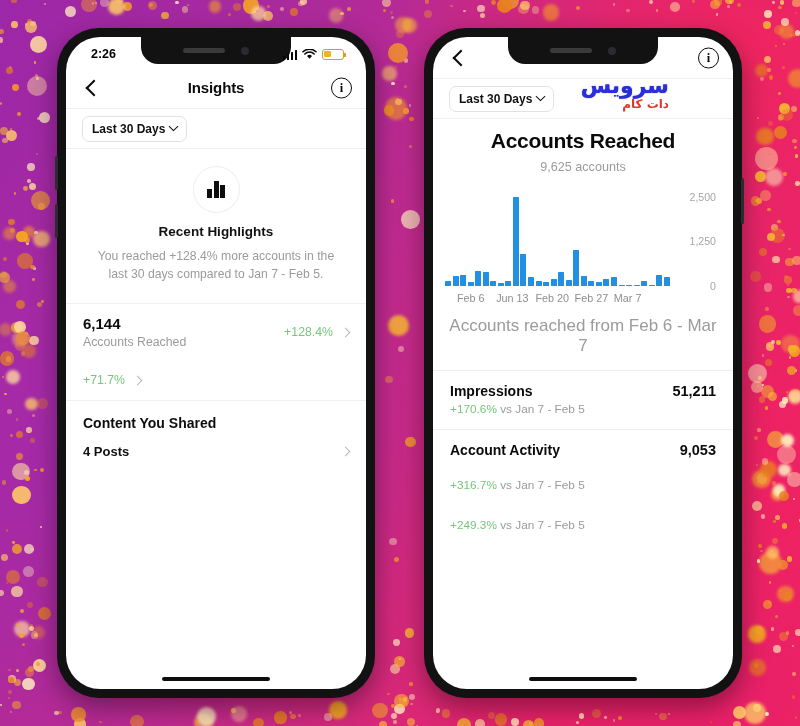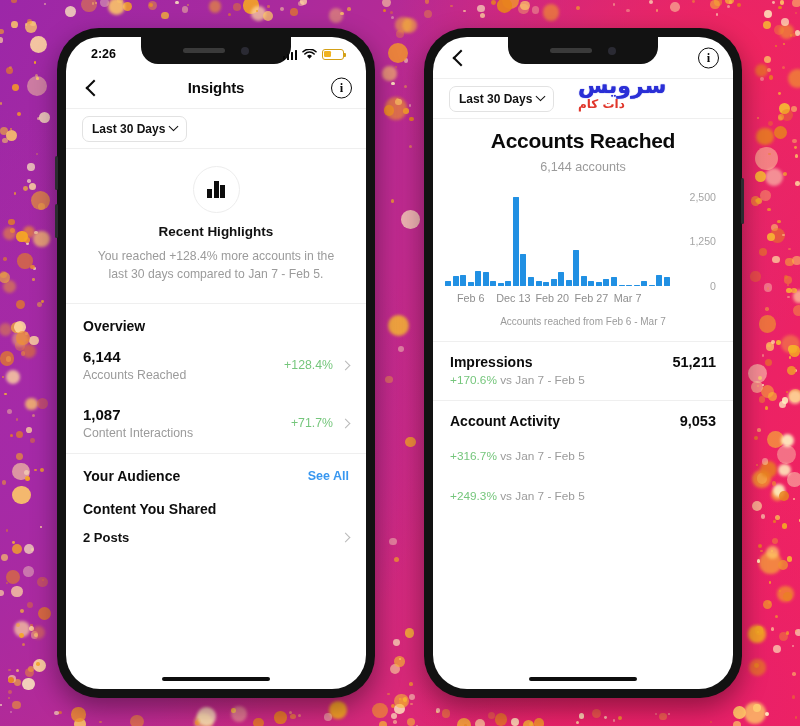--- a/index.html
+++ b/index.html
@@ -113,22 +113,22 @@
     display: inline-flex; align-items: center; gap: 5px;
     border: 1px solid #e2e2e2; border-radius: 7px;
     padding: 5px 9px; background: #fff;
     font-size: 12px; font-weight: bold; color: #111; cursor: pointer;
   }
   .chev-d { width: 7px; height: 7px; border-right: 1.7px solid #111; border-bottom: 1.7px solid #111;
             transform: rotate(45deg) translate(-1.5px,-1.5px); }
 
   
   .watermark {
-    position: absolute; left: 145px; top: -4px;
-    width: 120px; text-align: left; pointer-events: none; line-height: 1;
+    position: absolute; left: 116px; top: -4px;
+    width: 120px; text-align: right; pointer-events: none; line-height: 1;
   }
   .wm-top {
     font-family: "DejaVu Sans", sans-serif; direction: rtl;
     font-size: 22px; font-weight: bold; color: #2a2fd6;
     text-shadow: 0 0 1px #2a2fd6;
   }
   .wm-bot {
     font-family: "DejaVu Sans", sans-serif; direction: rtl;
     font-size: 12px; font-weight: bold; color: #e0362b; margin-top: 1px;
   }
@@ -201,21 +201,21 @@
     font-size: 10.6px; color: #a6a6a6;
   }
   .ylabels span { position: absolute; right: 0; transform: translateY(-50%); white-space: nowrap; }
 
   .xlabels {
     display: flex; margin: 6px 63px 0 12px;
     font-size: 10.8px; color: #8e8e8e;
   }
   .xlabels span { flex: 1 1 0; text-align: left; }
   .chart-caption {
-    text-align: center; font-size: 10px; color: #9b9b9b;
+    text-align: center; font-size: 17px; color: #9b9b9b;
     padding: 12px 16px 14px;
   }
 
   .metricrow { padding: 12px 17px 13px; }
   .metric-top { display:flex; align-items:baseline; justify-content:space-between; }
   .metric-name { font-size: 14px; font-weight: bold; color: #0b0b0b; }
   .metric-name.sub { font-weight: normal; font-size: 13px; }
   .metric-val  { font-size: 14.5px; font-weight: bold; color: #0b0b0b; }
   .metric-val.sub { font-weight: normal; font-size: 13.5px; }
   .metric-delta { font-size: 11.8px; color: #75c67c; margin-top: 3px; }
@@ -707,54 +707,43 @@
         <div class="hl-bars">
           <span></span>
             <span></span>
             <span></span>
         </div>
       </div>
       <div class="hl-title">Recent Highlights</div>
       <div class="hl-desc">You reached +128.4% more accounts in the last 30 days compared to Jan 7 - Feb 5.</div>
     </div>
 
-    <div class="sec-head">
-      <span>Overview</span>
-    </div>
     <div class="statrow">
       <div>
         <div class="stat-num">6,144</div>
         <div class="stat-label">Accounts Reached</div>
       </div>
       <div class="stat-right">
         <span class="pct">+128.4%</span>
         <span class="chev-r"></span>
       </div>
     </div>
     <div class="statrow bordered">
-      <div>
-        <div class="stat-num">1,087</div>
-        <div class="stat-label">Content Interactions</div>
-      </div>
       <div class="stat-right">
         <span class="pct">+71.7%</span>
         <span class="chev-r"></span>
       </div>
     </div>
 
-    <div class="sec-head">
-      <span>Your Audience</span>
-      <span class="see-all">See All</span>
-    </div>
 
     <div class="sec-head">
       <span>Content You Shared</span>
     </div>
     <div class="plainrow">
-      <span class="plain-label">2 Posts</span>
+      <span class="plain-label">4 Posts</span>
       <span class="chev-r"></span>
     </div>
 
     <div class="home-ind"></div>
   </div>
 </div>
 
 <div class="phone" id="phone-right">
   <div class="btn-side" style="right:-2px; top:150px; width:3px; height:46px;"></div>
 
@@ -777,21 +766,21 @@
         <span class="chev-d"></span>
       </div>
       <div class="watermark">
         <div class="wm-top">سرویس</div>
         <div class="wm-bot">دات کام</div>
       </div>
     </div>
 
     <div class="reach-head">
       <div class="reach-title">Accounts Reached</div>
-      <div class="reach-sub">6,144 accounts</div>
+      <div class="reach-sub">9,625 accounts</div>
     </div>
 
     <div class="chart-area">
       <div class="chart-box">
         <div class="plot" id="plot">
             <div class="bar" title="Feb 6: 130" style="height: 4.72727%;"></div>
             <div class="bar" title="Feb 7: 290" style="height: 10.5455%;"></div>
             <div class="bar" title="Feb 8: 300" style="height: 10.9091%;"></div>
             <div class="bar" title="Feb 9: 115" style="height: 4.18182%;"></div>
             <div class="bar" title="Feb 10: 430" style="height: 15.6364%;"></div>
@@ -822,21 +811,21 @@
             <div class="bar" title="Mar 7: 260" style="height: 9.45455%;"></div>
           </div>
         <div class="ylabels" id="ylabels">
             <span style="top: 9.09091%;">2,500</span>
             <span style="top: 54.5455%;">1,250</span>
             <span style="top: 100%;">0</span>
           </div>
       </div>
       <div class="xlabels" id="xlabels">
           <span>Feb 6</span>
-          <span>Dec 13</span>
+          <span>Jun 13</span>
           <span>Feb 20</span>
           <span>Feb 27</span>
           <span>Mar 7</span>
         </div>
     </div>
     <div class="chart-caption">Accounts reached from Feb 6 - Mar 7</div>
     <div class="divider"></div>
 
     <div class="metricrow">
       <div class="metric-top">

